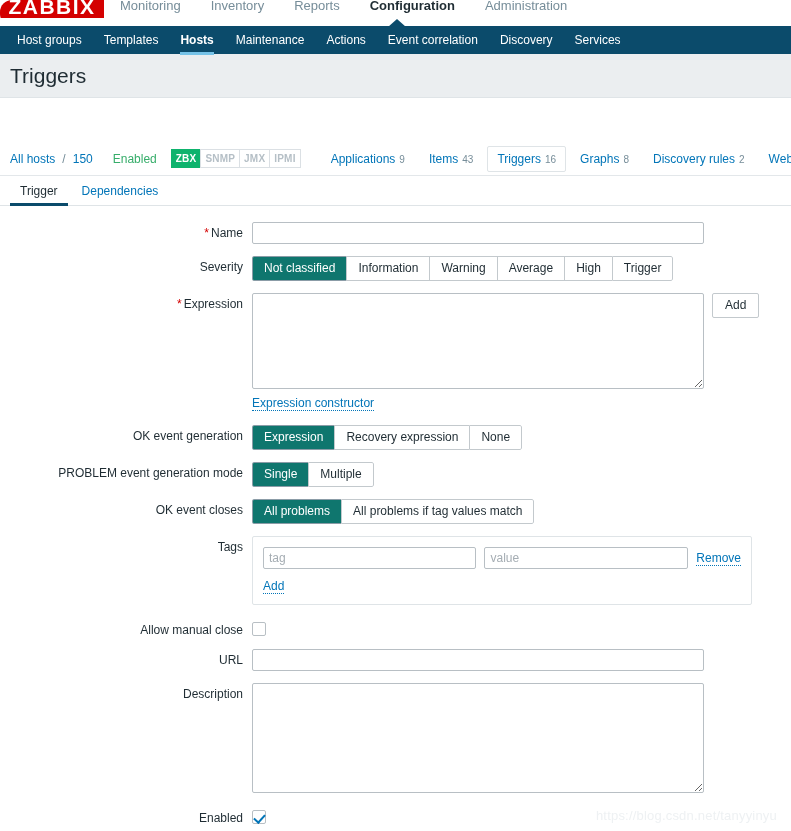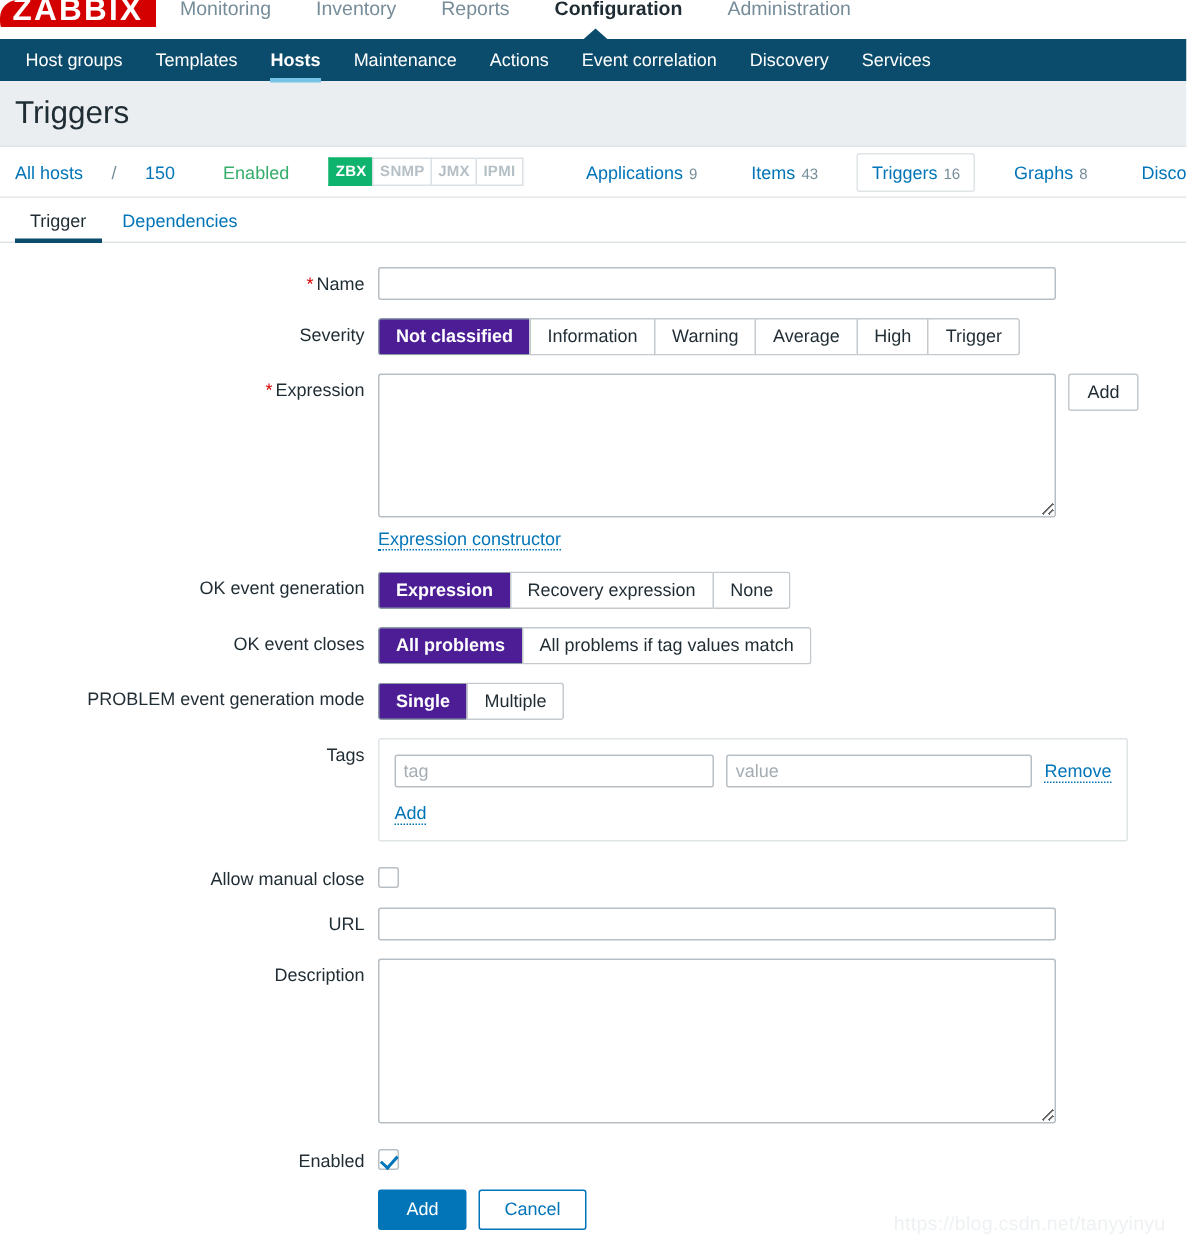--- a/index.html
+++ b/index.html
@@ -110,25 +110,26 @@
     color: #1f2c33;
     font-weight: normal;
   }
 
   
   .crumbs {
     height: 34px;
     display: flex;
     align-items: center;
     padding: 0 10px;
-    gap: 12px;
+    gap: 0px;
     background: #fff;
     white-space: nowrap;
     overflow: hidden;
     border-bottom: 1px solid #e3e7ea;
+    margin-top: 44px;
   }
   .crumb-link {
     color: #0275b8;
     font-size: 12px;
     cursor: pointer;
     text-decoration: none;
   }
   .crumb-sep { color: #768d99; margin: 0 7px; font-size: 12px; }
   .crumb-num { color: #0275b8; font-size: 12px; }
   .crumb-status {
@@ -266,24 +267,23 @@
     border: 1px solid #c3c9cd;
     border-right: none;
     color: #1f2c33;
     cursor: pointer;
     white-space: nowrap;
     line-height: 14px;
   }
   .seg-btn:last-child { border-right: 1px solid #c3c9cd; border-radius: 0 2px 2px 0; }
   .seg-btn:first-child { border-radius: 2px 0 0 2px; }
   .seg-btn.sel {
-    background: #4c1d95;
+    background: #0f766e;
     color: #ffffff;
     border-color: #8b9ca7;
-    font-weight: bold;
   }
 
   .btn {
     font-family: "Liberation Sans", sans-serif;
     font-size: 12px;
     padding: 4px 12px 5px 12px;
     border-radius: 2px;
     cursor: pointer;
     line-height: 14px;
   }
@@ -470,35 +470,35 @@
     <div class="field">
       <div class="seg">
         <div class="seg-btn sel">Expression</div>
         <div class="seg-btn">Recovery expression</div>
         <div class="seg-btn">None</div>
       </div>
     </div>
   </div>
 
   <div class="row">
+    <div class="lbl">PROBLEM event generation mode</div>
+    <div class="field">
+      <div class="seg">
+        <div class="seg-btn sel">Single</div>
+        <div class="seg-btn">Multiple</div>
+      </div>
+    </div>
+  </div>
+
+  <div class="row">
     <div class="lbl">OK event closes</div>
     <div class="field">
       <div class="seg">
         <div class="seg-btn sel">All problems</div>
         <div class="seg-btn">All problems if tag values match</div>
-      </div>
-    </div>
-  </div>
-
-  <div class="row">
-    <div class="lbl">PROBLEM event generation mode</div>
-    <div class="field">
-      <div class="seg">
-        <div class="seg-btn sel">Single</div>
-        <div class="seg-btn">Multiple</div>
       </div>
     </div>
   </div>
 
   <div class="row">
     <div class="lbl">Tags</div>
     <div class="field">
       <div class="tagbox">
         <div class="tagrow">
           <input class="txt tagf" type="text" placeholder="tag" style="">

